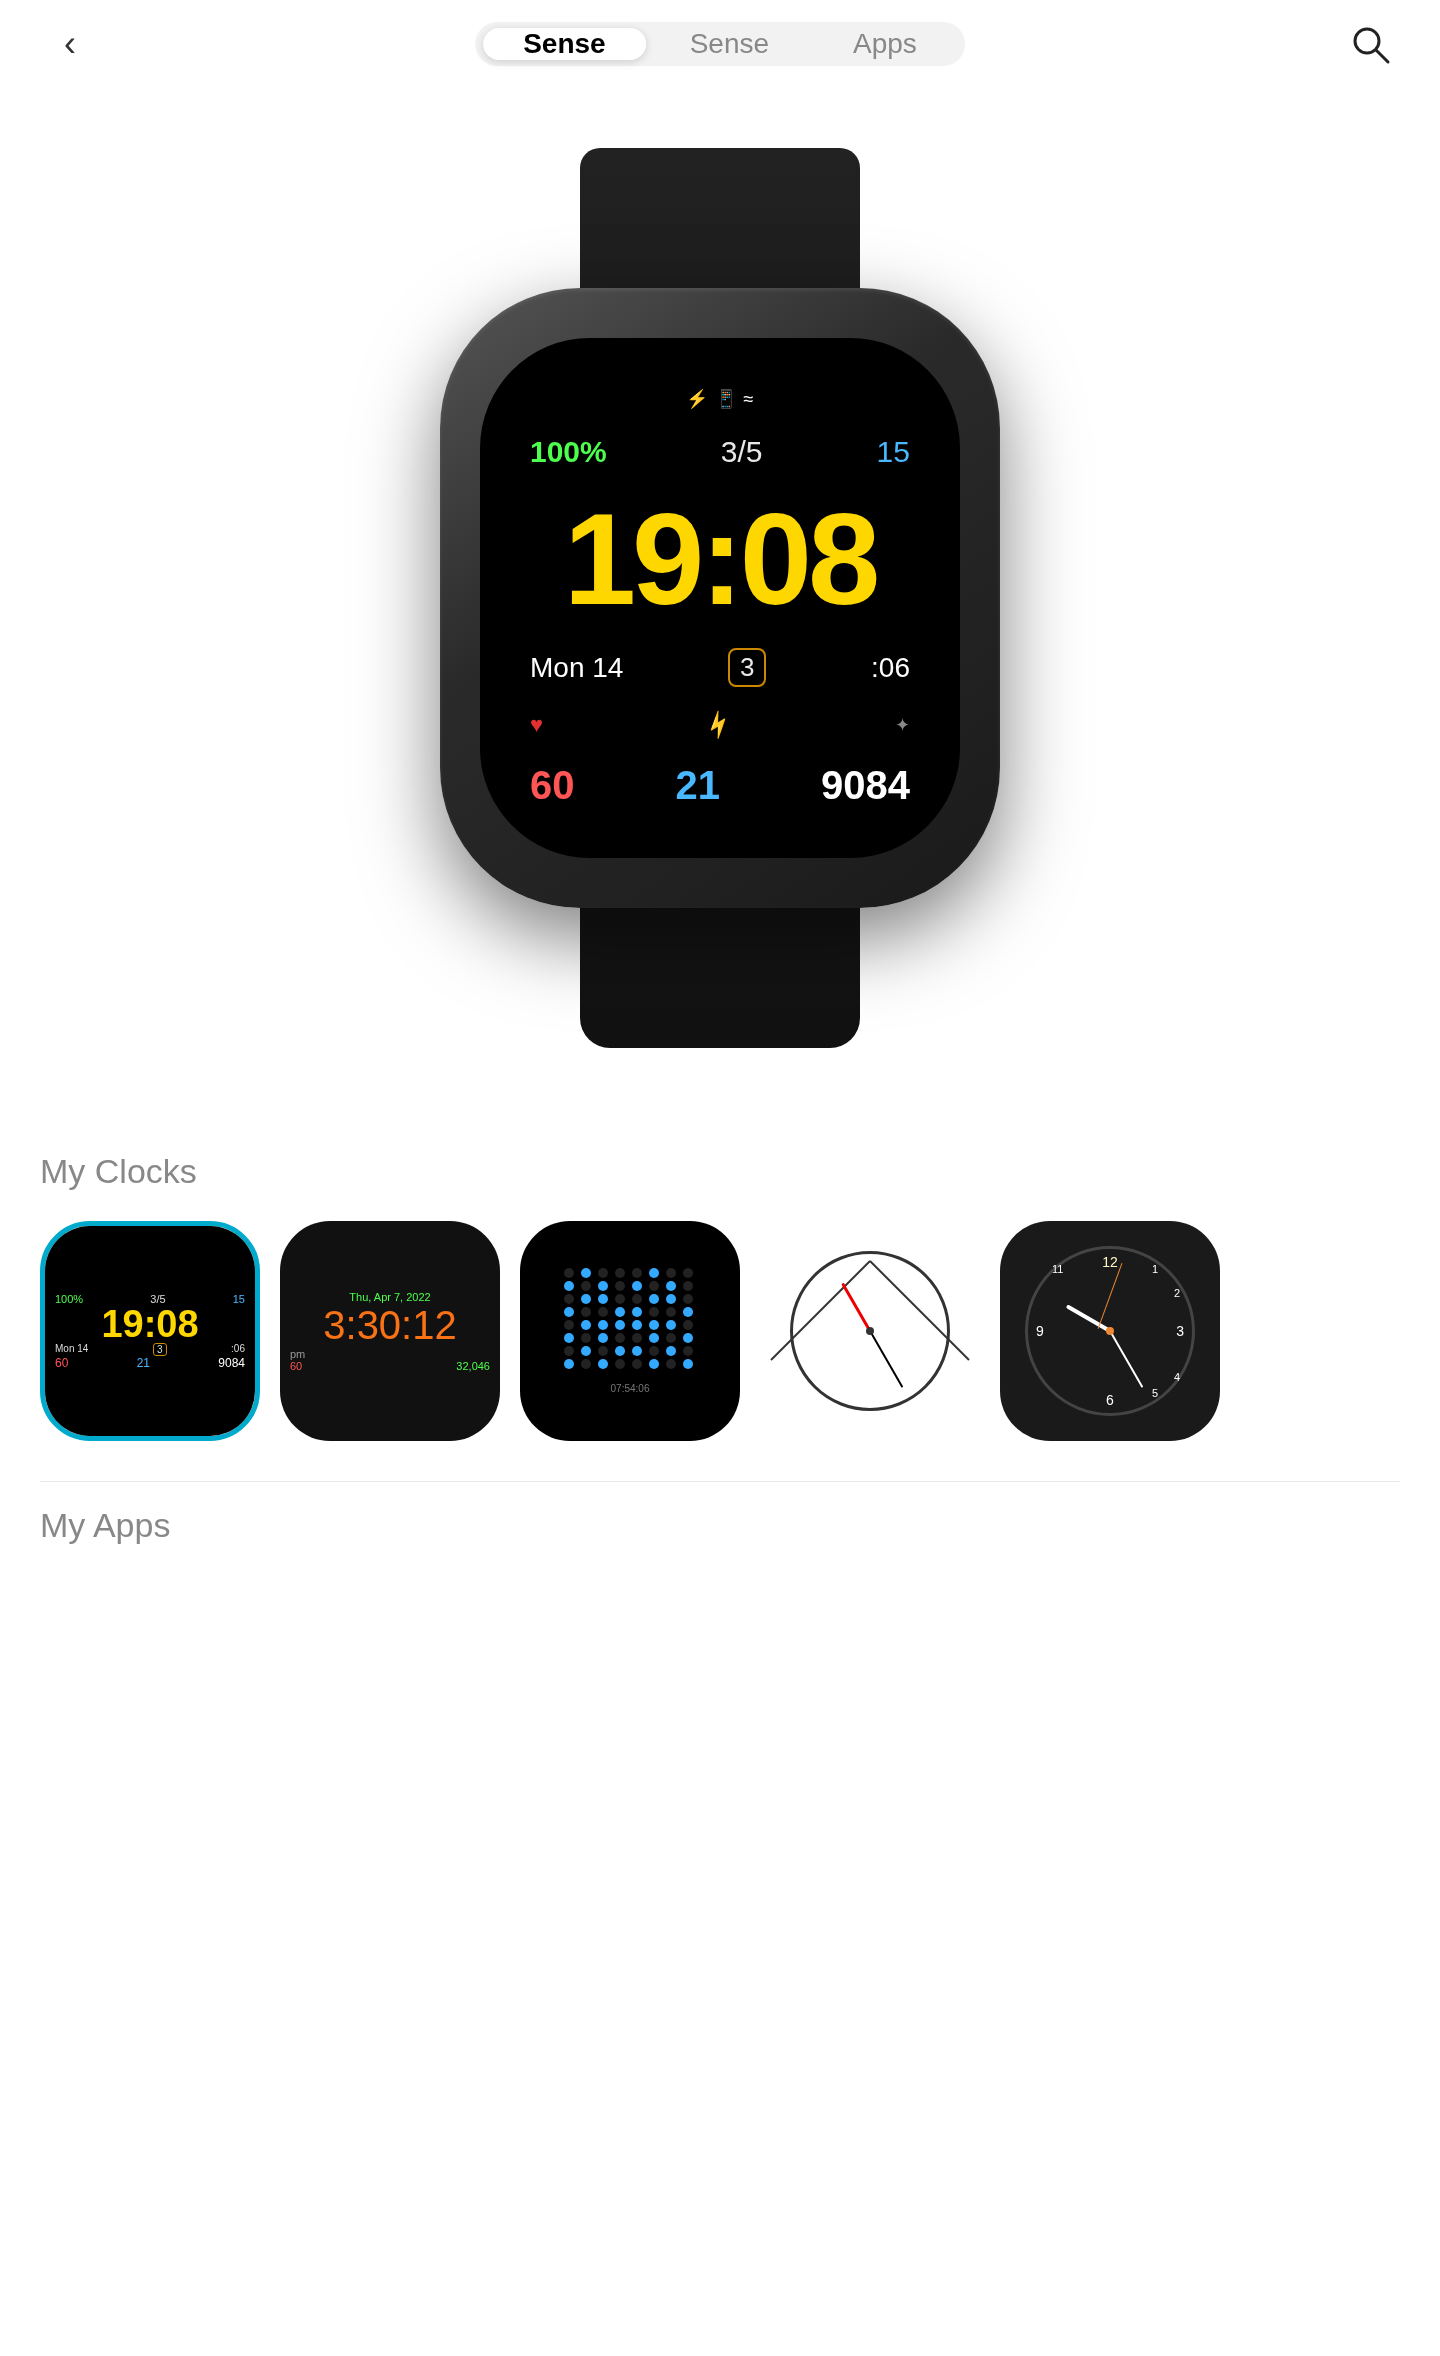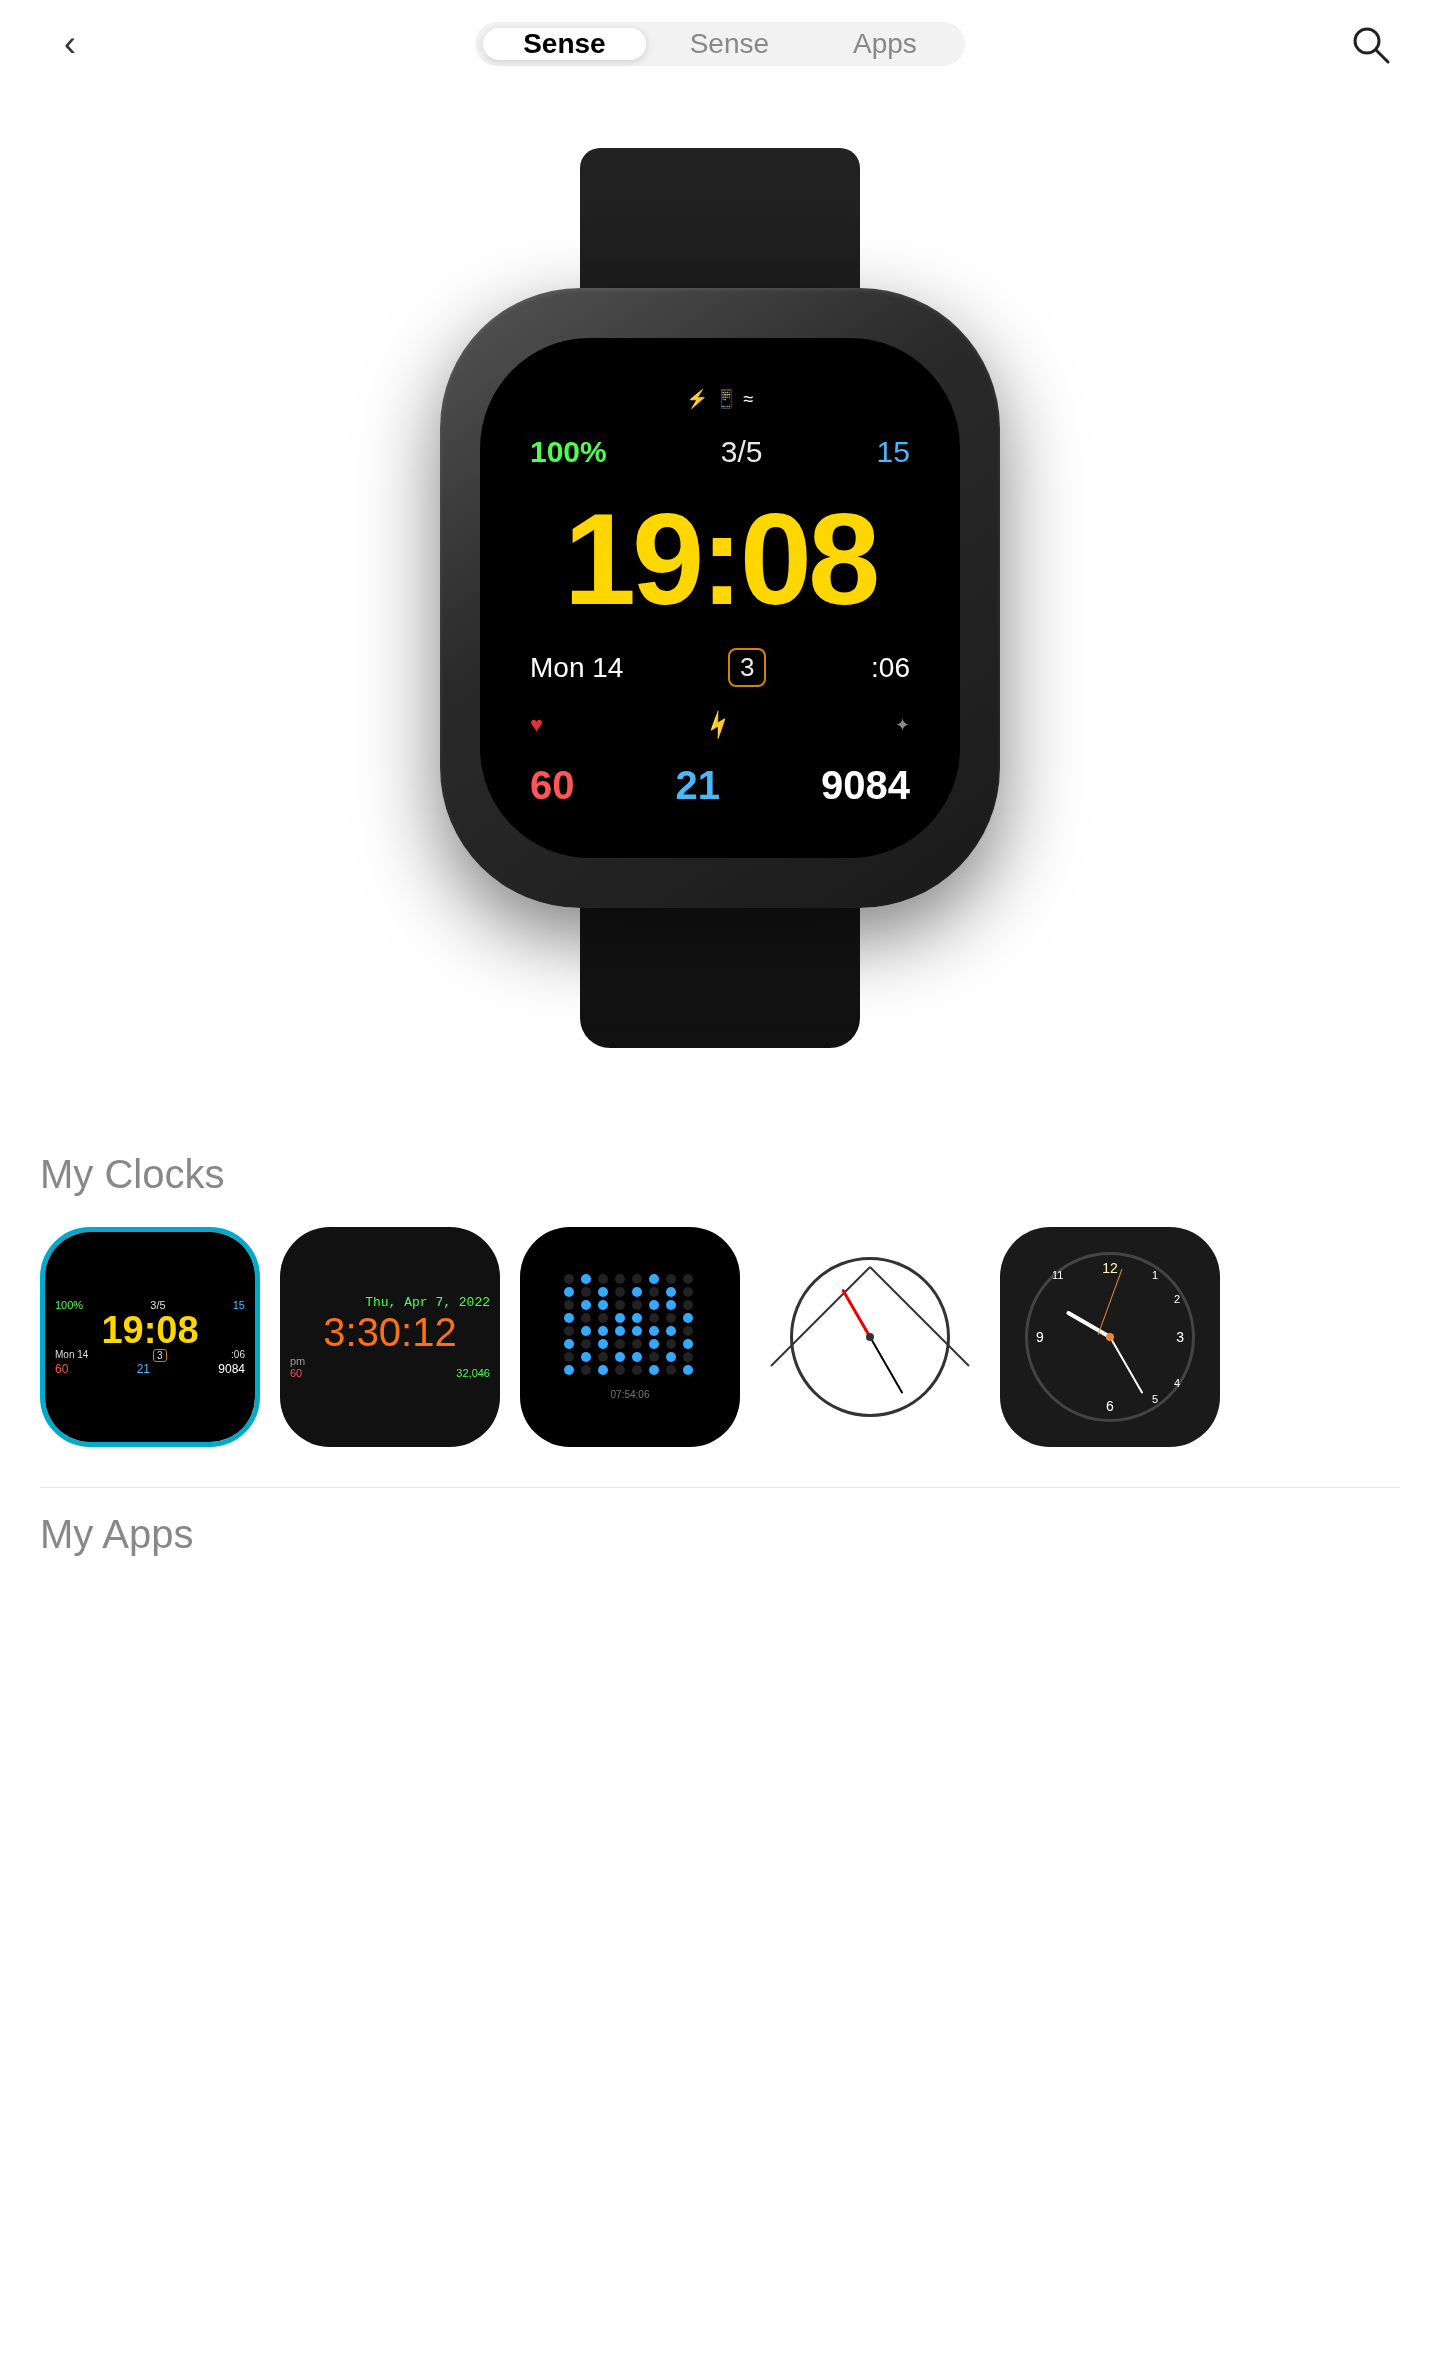--- a/index.html
+++ b/index.html
@@ -247,21 +247,21 @@
     }
     .watch-steps {
       color: #fff;
       font-size: 40px;
       font-weight: 600;
     }
 
     
     .section-label {
       padding: 24px 40px 20px;
-      font-size: 40px;
+      font-size: 34px;
       color: #888;
       font-weight: 400;
     }
 
     
     .clocks-row {
       display: flex;
       gap: 20px;
       padding: 10px 40px 40px;
       overflow-x: auto;
@@ -297,21 +297,21 @@
     .ct1-time { color: #ffd700; font-size: 38px; font-weight: 700; line-height: 1; }
     .ct1-mid { display: flex; justify-content: space-between; width: 100%; font-size: 10px; color: #ddd; }
     .ct1-badge { border: 1px solid #cc8800; border-radius: 3px; padding: 0 3px; }
     .ct1-bottom { display: flex; justify-content: space-between; width: 100%; font-size: 12px; }
     .ct1-hr { color: #ff5555; }
     .ct1-act { color: #4ab8ff; }
     .ct1-steps { color: #fff; }
 
     
     .ct2-inner { background: #111; color: #fff; }
-    .ct2-date { font-size: 13px; color: #4cff4c; text-align: right; width: 100%; font-family: Liberation Mono, monospace; }
+    .ct2-date { font-size: 11px; color: #4cff4c; text-align: center; width: 100%; }
     .ct2-time { font-size: 40px; font-weight: 300; color: #f97316; }
     .ct2-bottom { display: flex; justify-content: space-between; width: 100%; font-size: 11px; }
     .ct2-hr { color: #ff5555; }
     .ct2-steps { color: #4cff4c; margin-left: 8px; }
     .dot-matrix { display: grid; grid-template-columns: repeat(8, 14px); gap: 3px; }
     .dot { width: 10px; height: 10px; border-radius: 50%; }
     .dot-on { background: #3af; }
     .dot-off { background: #222; }
     .ct3-time-text { color: #777; font-size: 10px; margin-top: 8px; }
     .analog-face { width: 160px; height: 160px; border-radius: 50%; background: #fff; border: 3px solid #333; position: relative; display: flex; align-items: center; justify-content: center; }

